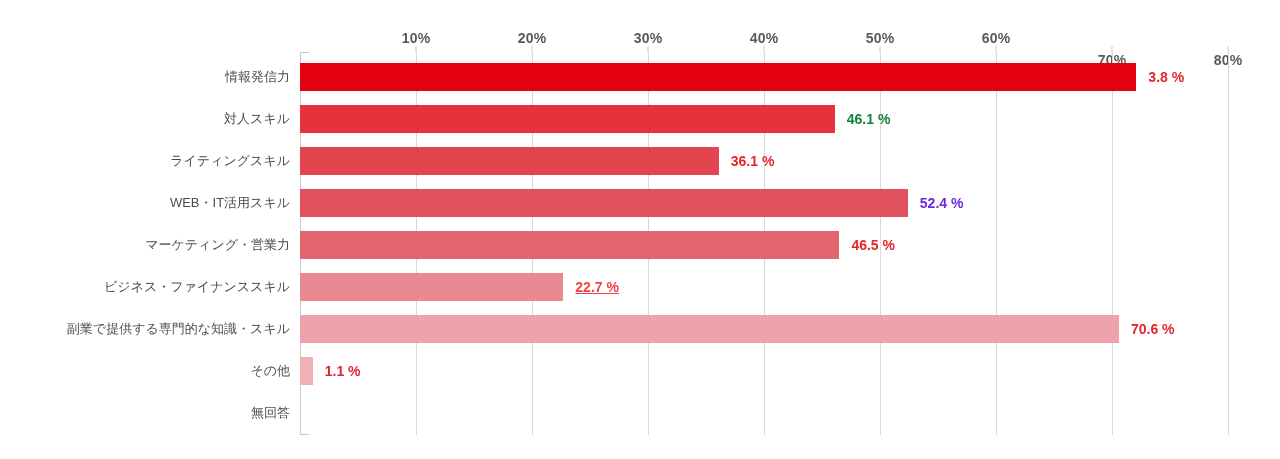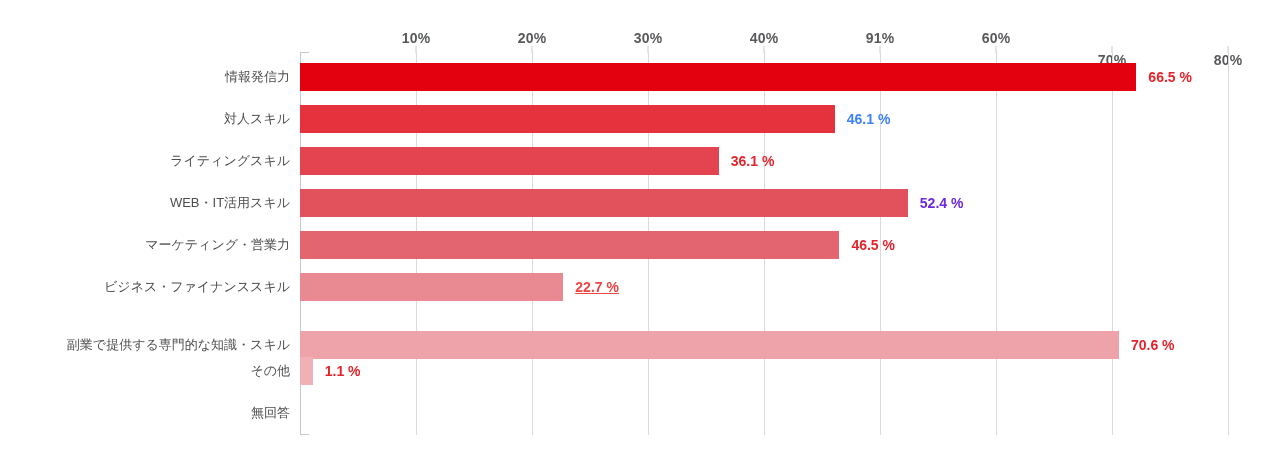--- a/index.html
+++ b/index.html
@@ -119,21 +119,21 @@
 
   <div id="x-ticks">
       <div class="tick-label" style="left: 416px;">10%</div>
       <div class="tick-mark" style="left: 416px;"></div>
       <div class="tick-label" style="left: 532px;">20%</div>
       <div class="tick-mark" style="left: 532px;"></div>
       <div class="tick-label" style="left: 648px;">30%</div>
       <div class="tick-mark" style="left: 648px;"></div>
       <div class="tick-label" style="left: 764px;">40%</div>
       <div class="tick-mark" style="left: 764px;"></div>
-      <div class="tick-label" style="left: 880px;">91%</div>
+      <div class="tick-label" style="left: 880px;">50%</div>
       <div class="tick-mark" style="left: 880px;"></div>
       <div class="tick-label" style="left: 996px;">60%</div>
       <div class="tick-mark" style="left: 996px;"></div>
       <div class="tick-label" style="left: 1112px; margin-top: 22px;">70%</div>
       <div class="tick-mark" style="left: 1112px;"></div>
       <div class="tick-label" style="left: 1228px; margin-top: 22px;">80%</div>
       <div class="tick-mark" style="left: 1228px;"></div>
     </div>
 
   <div class="plot-area">
@@ -147,26 +147,26 @@
         <div class="gridline" style="left: 580px;"></div>
         <div class="gridline" style="left: 696px;"></div>
         <div class="gridline" style="left: 812px;"></div>
         <div class="gridline" style="left: 928px;"></div>
       </div>
 
     <div id="rows">
         <div class="row" style="top: 4px;">
           <div class="row-label">情報発信力</div>
           <div class="bar" style="width: 836.36px; background: rgb(227, 0, 15);"></div>
-          <div class="bar-value" style="left: 836.36px; color: rgb(227, 36, 43);">66.5 %</div>
+          <div class="bar-value" style="left: 836.36px; color: rgb(227, 36, 43);">3.8 %</div>
         </div>
         <div class="row" style="top: 46px;">
           <div class="row-label">対人スキル</div>
           <div class="bar" style="width: 534.76px; background: rgb(229, 50, 60);"></div>
-          <div class="bar-value" style="left: 534.76px; color: #3b82f6;">46.1 %</div>
+          <div class="bar-value" style="left: 534.76px; color: #15803d;">46.1 %</div>
         </div>
         <div class="row" style="top: 88px;">
           <div class="row-label">ライティングスキル</div>
           <div class="bar" style="width: 418.76px; background: rgb(227, 68, 80);"></div>
           <div class="bar-value" style="left: 418.76px; color: rgb(227, 36, 43);">36.1 %</div>
         </div>
         <div class="row" style="top: 130px;">
           <div class="row-label">WEB・IT活用スキル</div>
           <div class="bar" style="width: 607.84px; background: rgb(226, 82, 93);"></div>
           <div class="bar-value" style="left: 607.84px; color: #6d28d9;">52.4 %</div>
@@ -174,21 +174,21 @@
         <div class="row" style="top: 172px;">
           <div class="row-label">マーケティング・営業力</div>
           <div class="bar" style="width: 539.4px; background: rgb(227, 101, 111);"></div>
           <div class="bar-value" style="left: 539.4px; color: rgb(227, 36, 43);">46.5 %</div>
         </div>
         <div class="row" style="top: 214px;">
           <div class="row-label">ビジネス・ファイナンススキル</div>
           <div class="bar" style="width: 263.32px; background: rgb(233, 138, 146);"></div>
           <div class="bar-value" style="left: 263.32px; color: #ef4444; text-decoration: underline;">22.7 %</div>
         </div>
-        <div class="row" style="top: 272px;">
+        <div class="row" style="top: 256px;">
           <div class="row-label">副業で提供する専門的な知識・スキル</div>
           <div class="bar" style="width: 818.96px; background: rgb(237, 163, 169);"></div>
           <div class="bar-value" style="left: 818.96px; color: rgb(227, 36, 43);">70.6 %</div>
         </div>
         <div class="row" style="top: 298px;">
           <div class="row-label">その他</div>
           <div class="bar" style="width: 12.76px; background: rgb(239, 177, 182);"></div>
           <div class="bar-value" style="left: 12.76px; color: rgb(227, 36, 43);">1.1 %</div>
         </div>
         <div class="row empty" style="top: 340px;">

